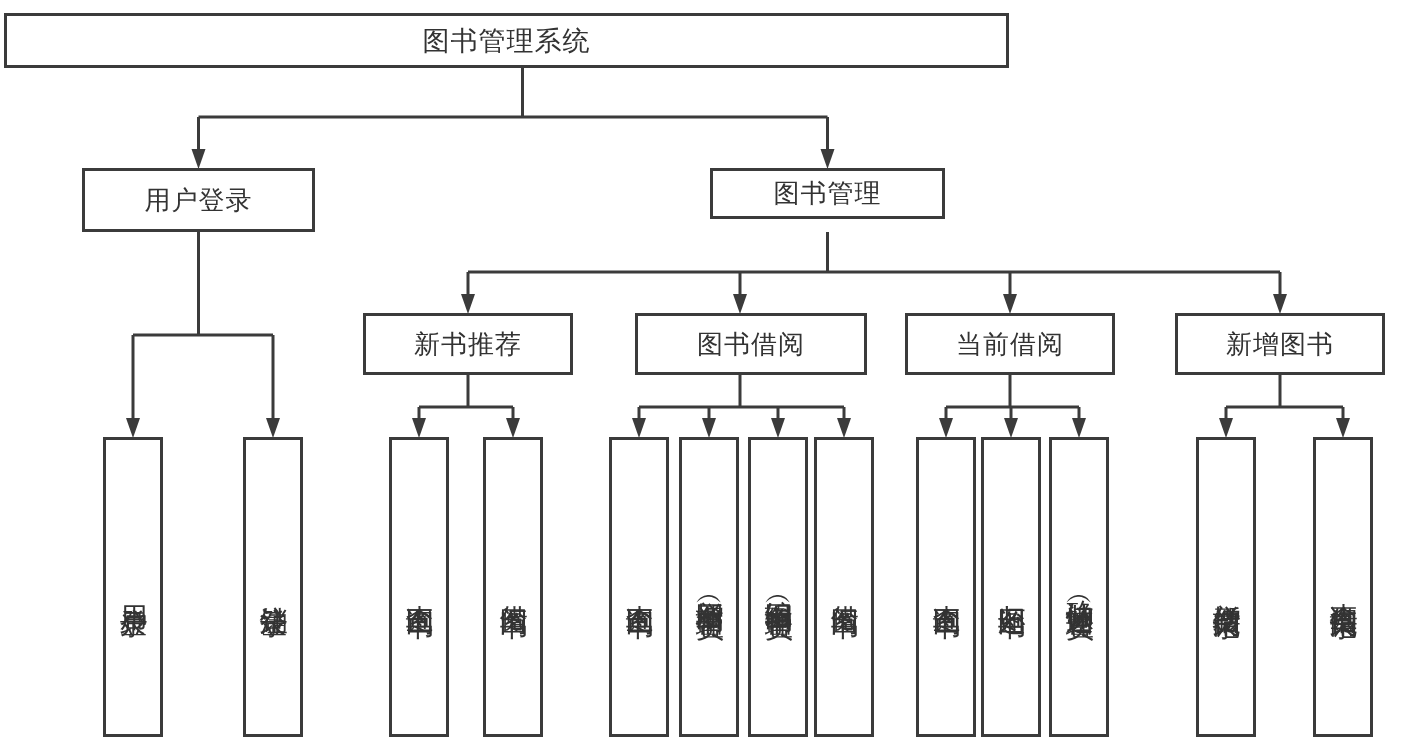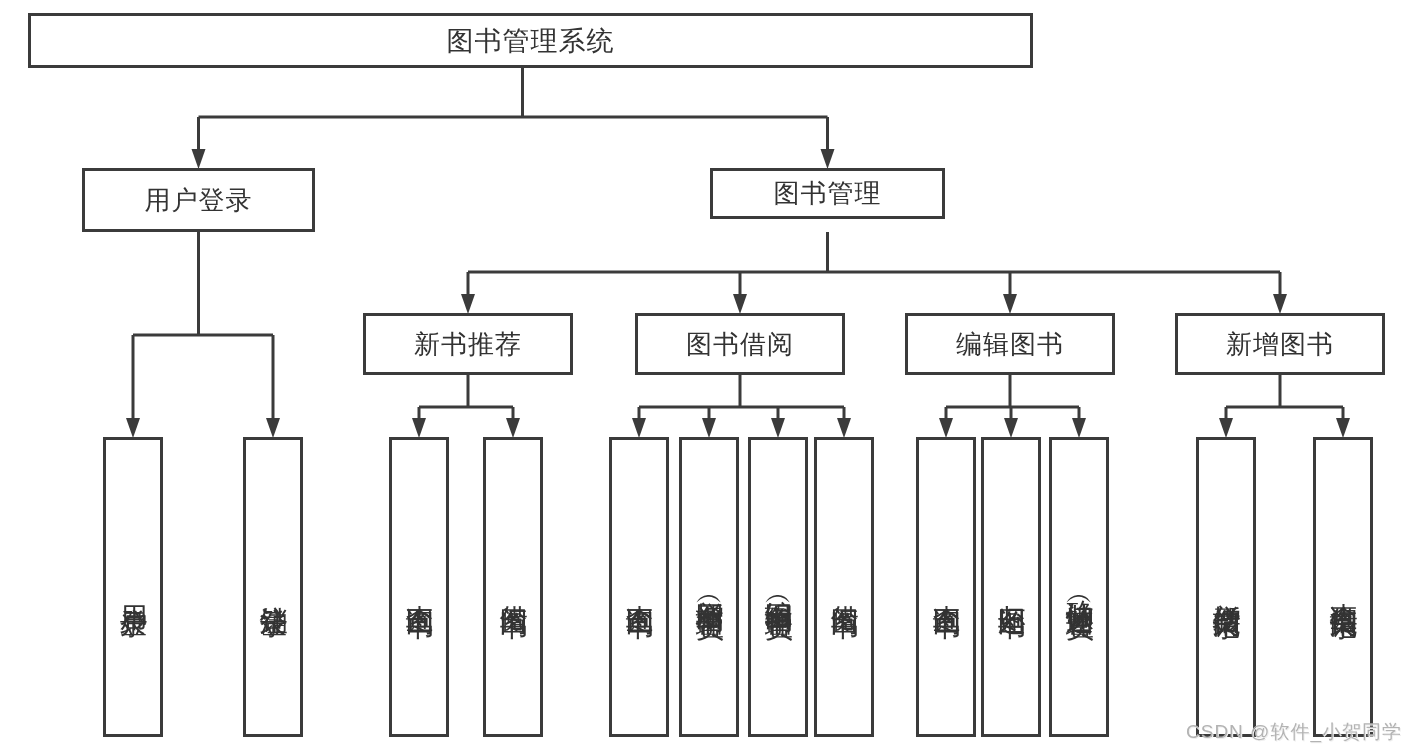--- a/index.html
+++ b/index.html
@@ -118,43 +118,42 @@
     <polygon points="1072,418 1086,418 1079,438"></polygon>
 
     <line x1="1280" y1="375" x2="1280" y2="407"></line>
     <line x1="1226" y1="407" x2="1343" y2="407"></line>
     <line x1="1226" y1="407" x2="1226" y2="418"></line>
     <polygon points="1219,418 1233,418 1226,438"></polygon>
     <line x1="1343" y1="407" x2="1343" y2="418"></line>
     <polygon points="1336,418 1350,418 1343,438"></polygon>
   </svg>
 
-  <div class="box h root-box" style="left:28px; top:13px; width:1005px; height:55px;">图书管理系统</div>
+  <div class="box h root-box" style="left:4px; top:13px; width:1005px; height:55px;">图书管理系统</div>
 
   <div class="box h" style="left:82px; top:168px; width:233px; height:64px;">用户登录</div>
   <div class="box h" style="left:710px; top:168px; width:235px; height:51px;">图书管理</div>
 
   <div class="box h" style="left:363px; top:313px; width:210px; height:62px;">新书推荐</div>
-  <div class="box h" style="left:635px; top:313px; width:210px; height:62px;">图书借阅</div>
-  <div class="box h" style="left:905px; top:313px; width:210px; height:62px;">编辑图书</div>
+  <div class="box h" style="left:635px; top:313px; width:232px; height:62px;">图书借阅</div>
+  <div class="box h" style="left:905px; top:313px; width:210px; height:62px;">当前借阅</div>
   <div class="box h" style="left:1175px; top:313px; width:210px; height:62px;">新增图书</div>
 
   <div class="box leaf" style="left:103px; top:437px; width:60px; height:300px;">用户登录</div>
   <div class="box leaf" style="left:243px; top:437px; width:60px; height:300px;">注销登录</div>
 
   <div class="box leaf" style="left:389px; top:437px; width:60px; height:300px;">查询图书</div>
   <div class="box leaf" style="left:483px; top:437px; width:60px; height:300px;">借阅图书</div>
 
   <div class="box leaf" style="left:609px; top:437px; width:60px; height:300px;">查询图书</div>
   <div class="box leaf" style="left:679px; top:437px; width:60px; height:300px;">新增图书（管理员）</div>
   <div class="box leaf" style="left:748px; top:437px; width:60px; height:300px;">编辑图书（管理员）</div>
   <div class="box leaf" style="left:814px; top:437px; width:60px; height:300px;">借阅图书</div>
 
   <div class="box leaf" style="left:916px; top:437px; width:60px; height:300px;">查询图书</div>
   <div class="box leaf" style="left:981px; top:437px; width:60px; height:300px;">归还图书</div>
   <div class="box leaf" style="left:1049px; top:437px; width:60px; height:300px;">确认归还（管理员）</div>
 
   <div class="box leaf" style="left:1196px; top:437px; width:60px; height:300px;">新增借阅记录</div>
   <div class="box leaf" style="left:1313px; top:437px; width:60px; height:300px;">查询借阅记录</div>
 
-  <div class="watermark">CSDN @软件_小贺同学</div>
 
 </div>
 
 </body></html>

